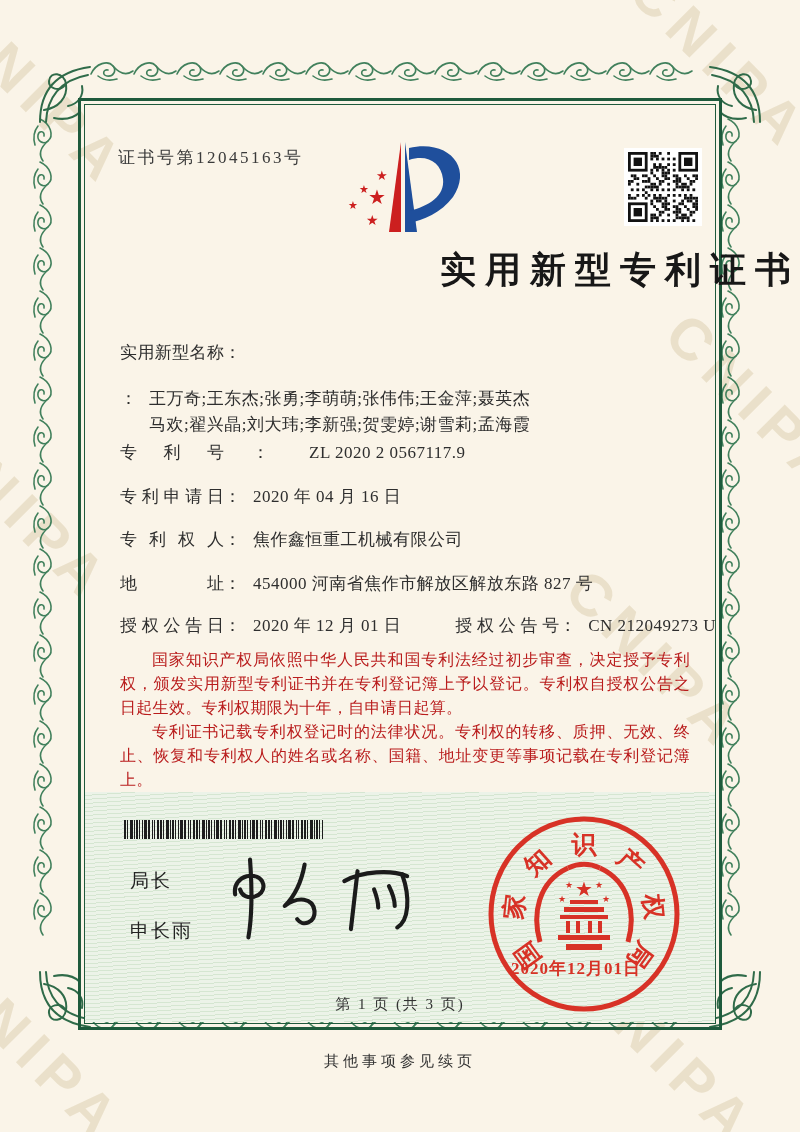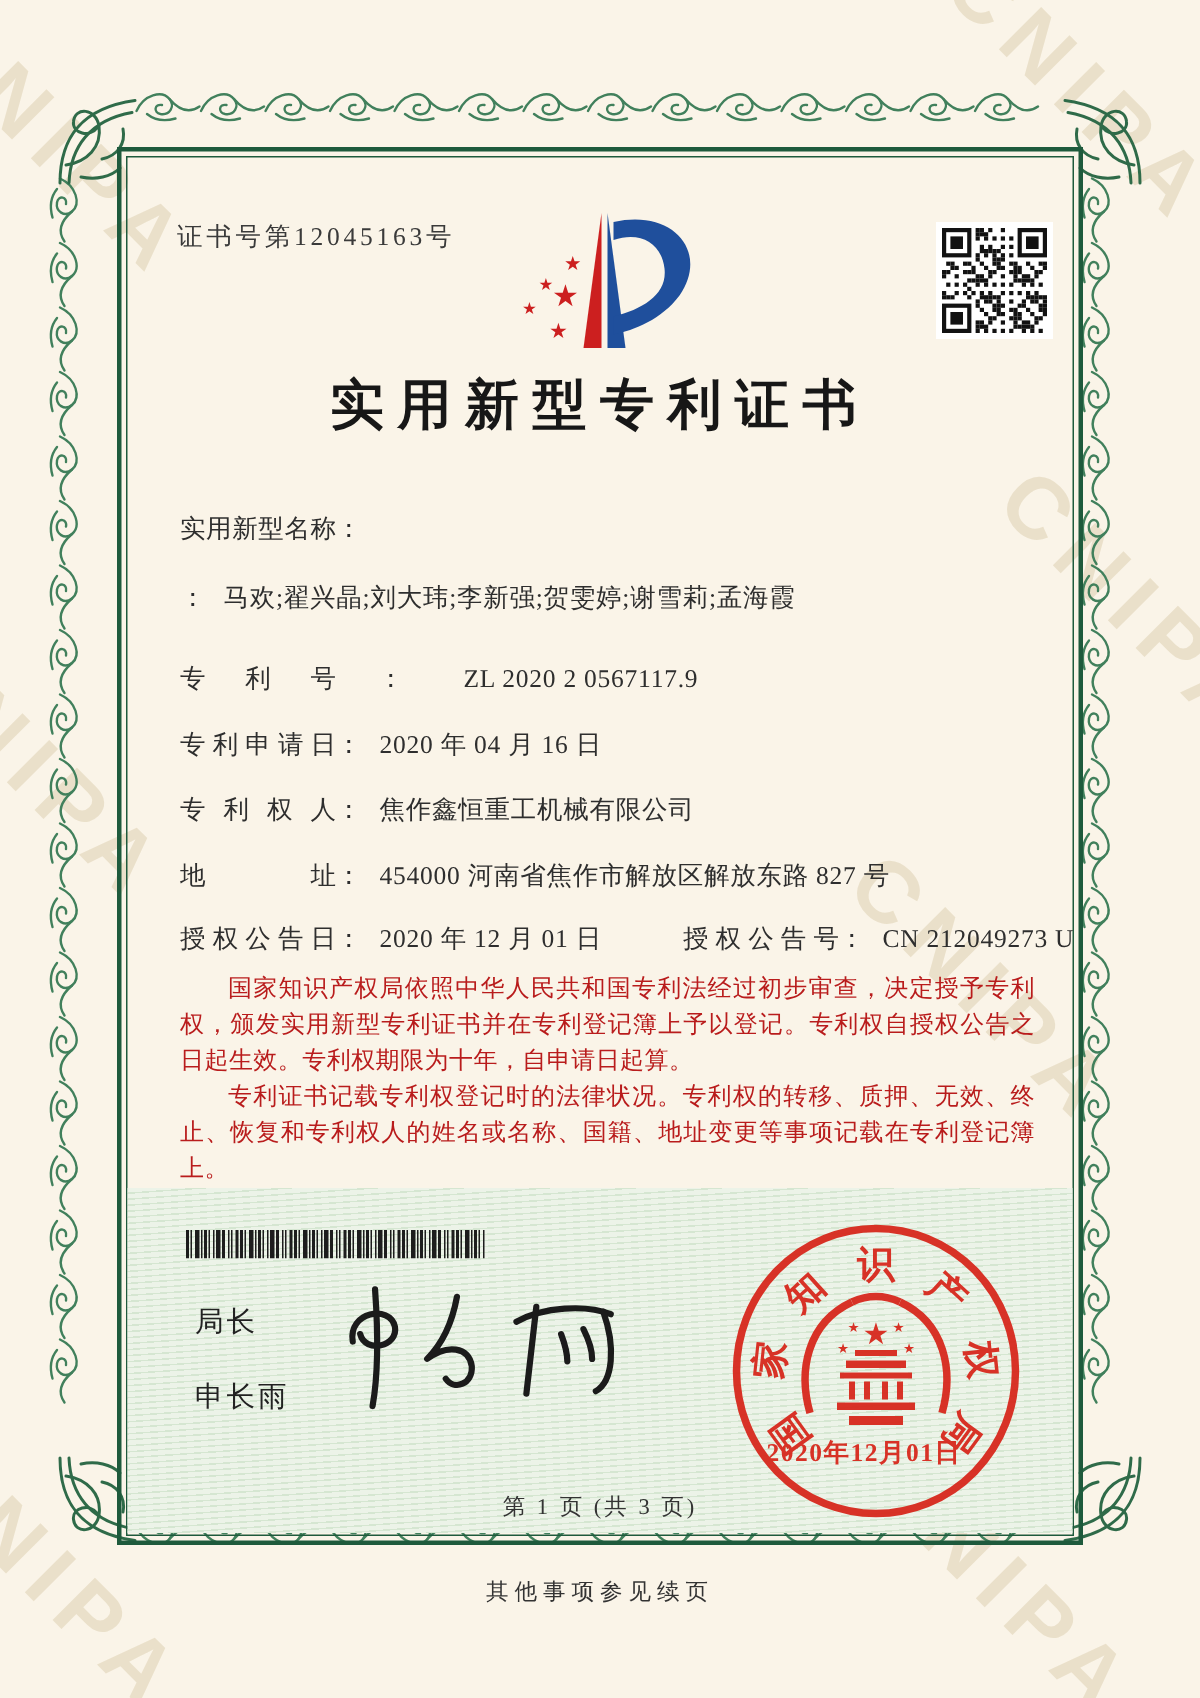--- a/index.html
+++ b/index.html
@@ -13,21 +13,21 @@
       border:3px solid #1e5a3c;box-sizing:border-box;pointer-events:none;}
   .frame-inner{position:absolute;left:84px;top:104px;width:632px;height:920px;
       border:1px solid #1e5a3c;box-sizing:border-box;pointer-events:none;}
   .green-band{position:absolute;left:85px;top:792px;width:630px;height:230px;
       background:repeating-linear-gradient(176deg,#ecf3e8 0px,#ecf3e8 3px,#d5e6d1 3px,#d5e6d1 4px);}
   .cert-no{position:absolute;left:118px;top:146px;font-size:17px;letter-spacing:2.5px;color:#3a3a3a;}
   .qr-box{position:absolute;left:624px;top:148px;width:78px;height:78px;background:#ffffff;
       display:flex;align-items:center;justify-content:center;}
   .logo{position:absolute;left:330px;top:134px;}
   .logo .star{fill:#cc1f1f;font-family:"DejaVu Sans",sans-serif;}
-  .title{position:absolute;left:0;top:246px;width:100%;text-align:center;font-size:36px;
+  .title{position:absolute;left:0;top:246px;width:100%;text-align:right;font-size:36px;
       font-weight:700;letter-spacing:9px;color:#171717;}
   .row{position:absolute;left:120px;display:flex;font-size:17px;line-height:26px;}
   .lbl{display:inline-block;width:104px;text-align:justify;text-align-last:justify;}
   .colon{margin-right:12px;}
   .val{letter-spacing:0.5px;}
   .pair2{margin-left:54px;display:flex;}
   .para{position:absolute;left:120px;width:570px;font-size:16px;line-height:24px;
       text-align:justify;text-indent:2em;letter-spacing:0.3px;color:#b91c1c;}
   .barcode{position:absolute;left:124px;top:820px;width:206px;height:19px;display:flex;
       align-items:stretch;overflow:hidden;}
@@ -365,20 +365,21 @@
   <div class="title">实用新型专利证书</div>
 
   <div class="row" style="top:340px;">
     <span class="lbl">实用新型名称</span>
       <span class="colon">：</span>
   </div>
 
   <div class="row" style="top:386px;">
       <span class="colon">：</span>
     <span class="val">
+      <span style="display:block;">王万奇;王东杰;张勇;李萌萌;张伟伟;王金萍;聂英杰</span>
       <span style="display:block;">马欢;翟兴晶;刘大玮;李新强;贺雯婷;谢雪莉;孟海霞</span>
     </span>
   </div>
 
   <div class="row" style="top:440px;gap:28px;">
     <span class="lbl">专利号</span>
       <span class="colon">：</span>
     <span class="val">ZL 2020 2 0567117.9</span>
   </div>
 

